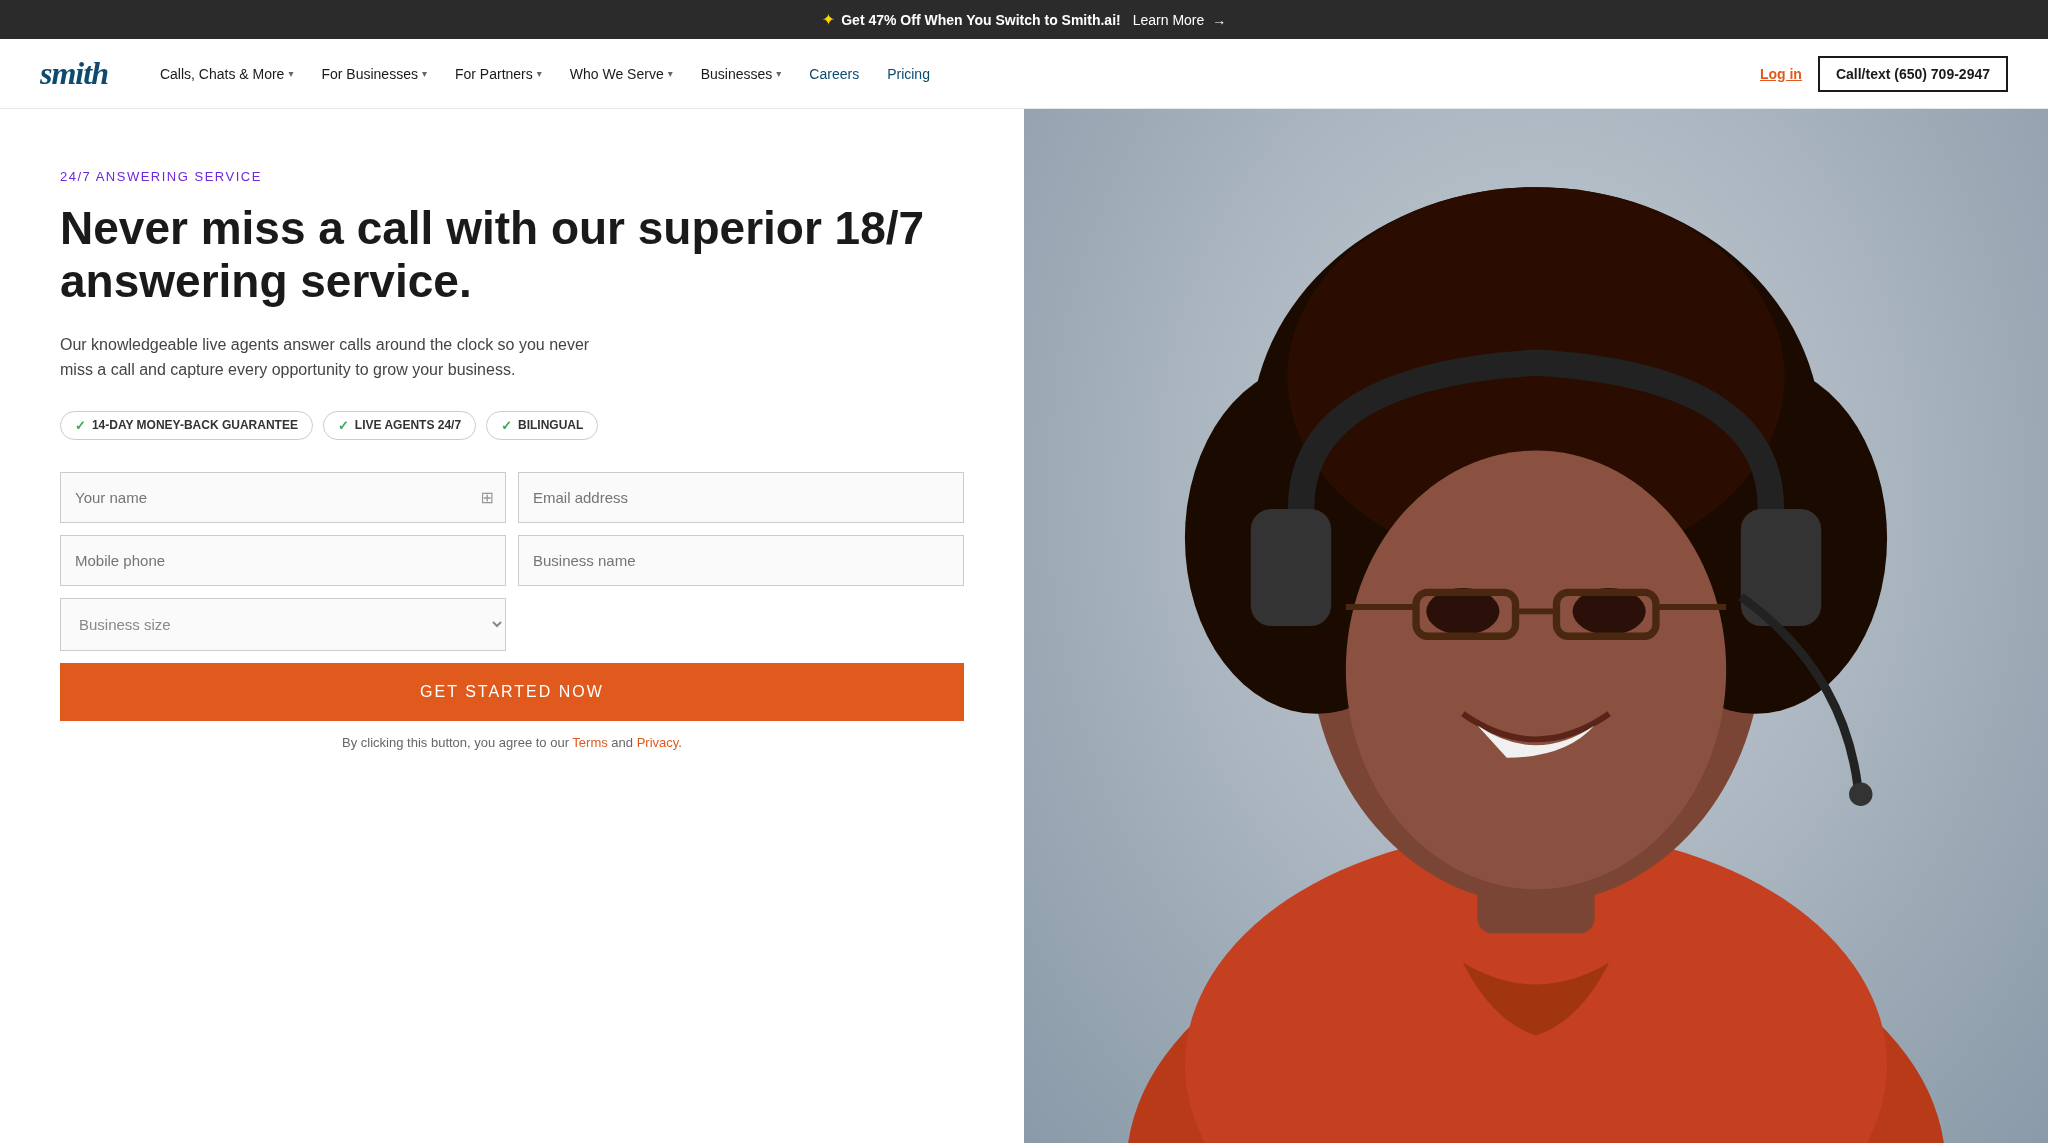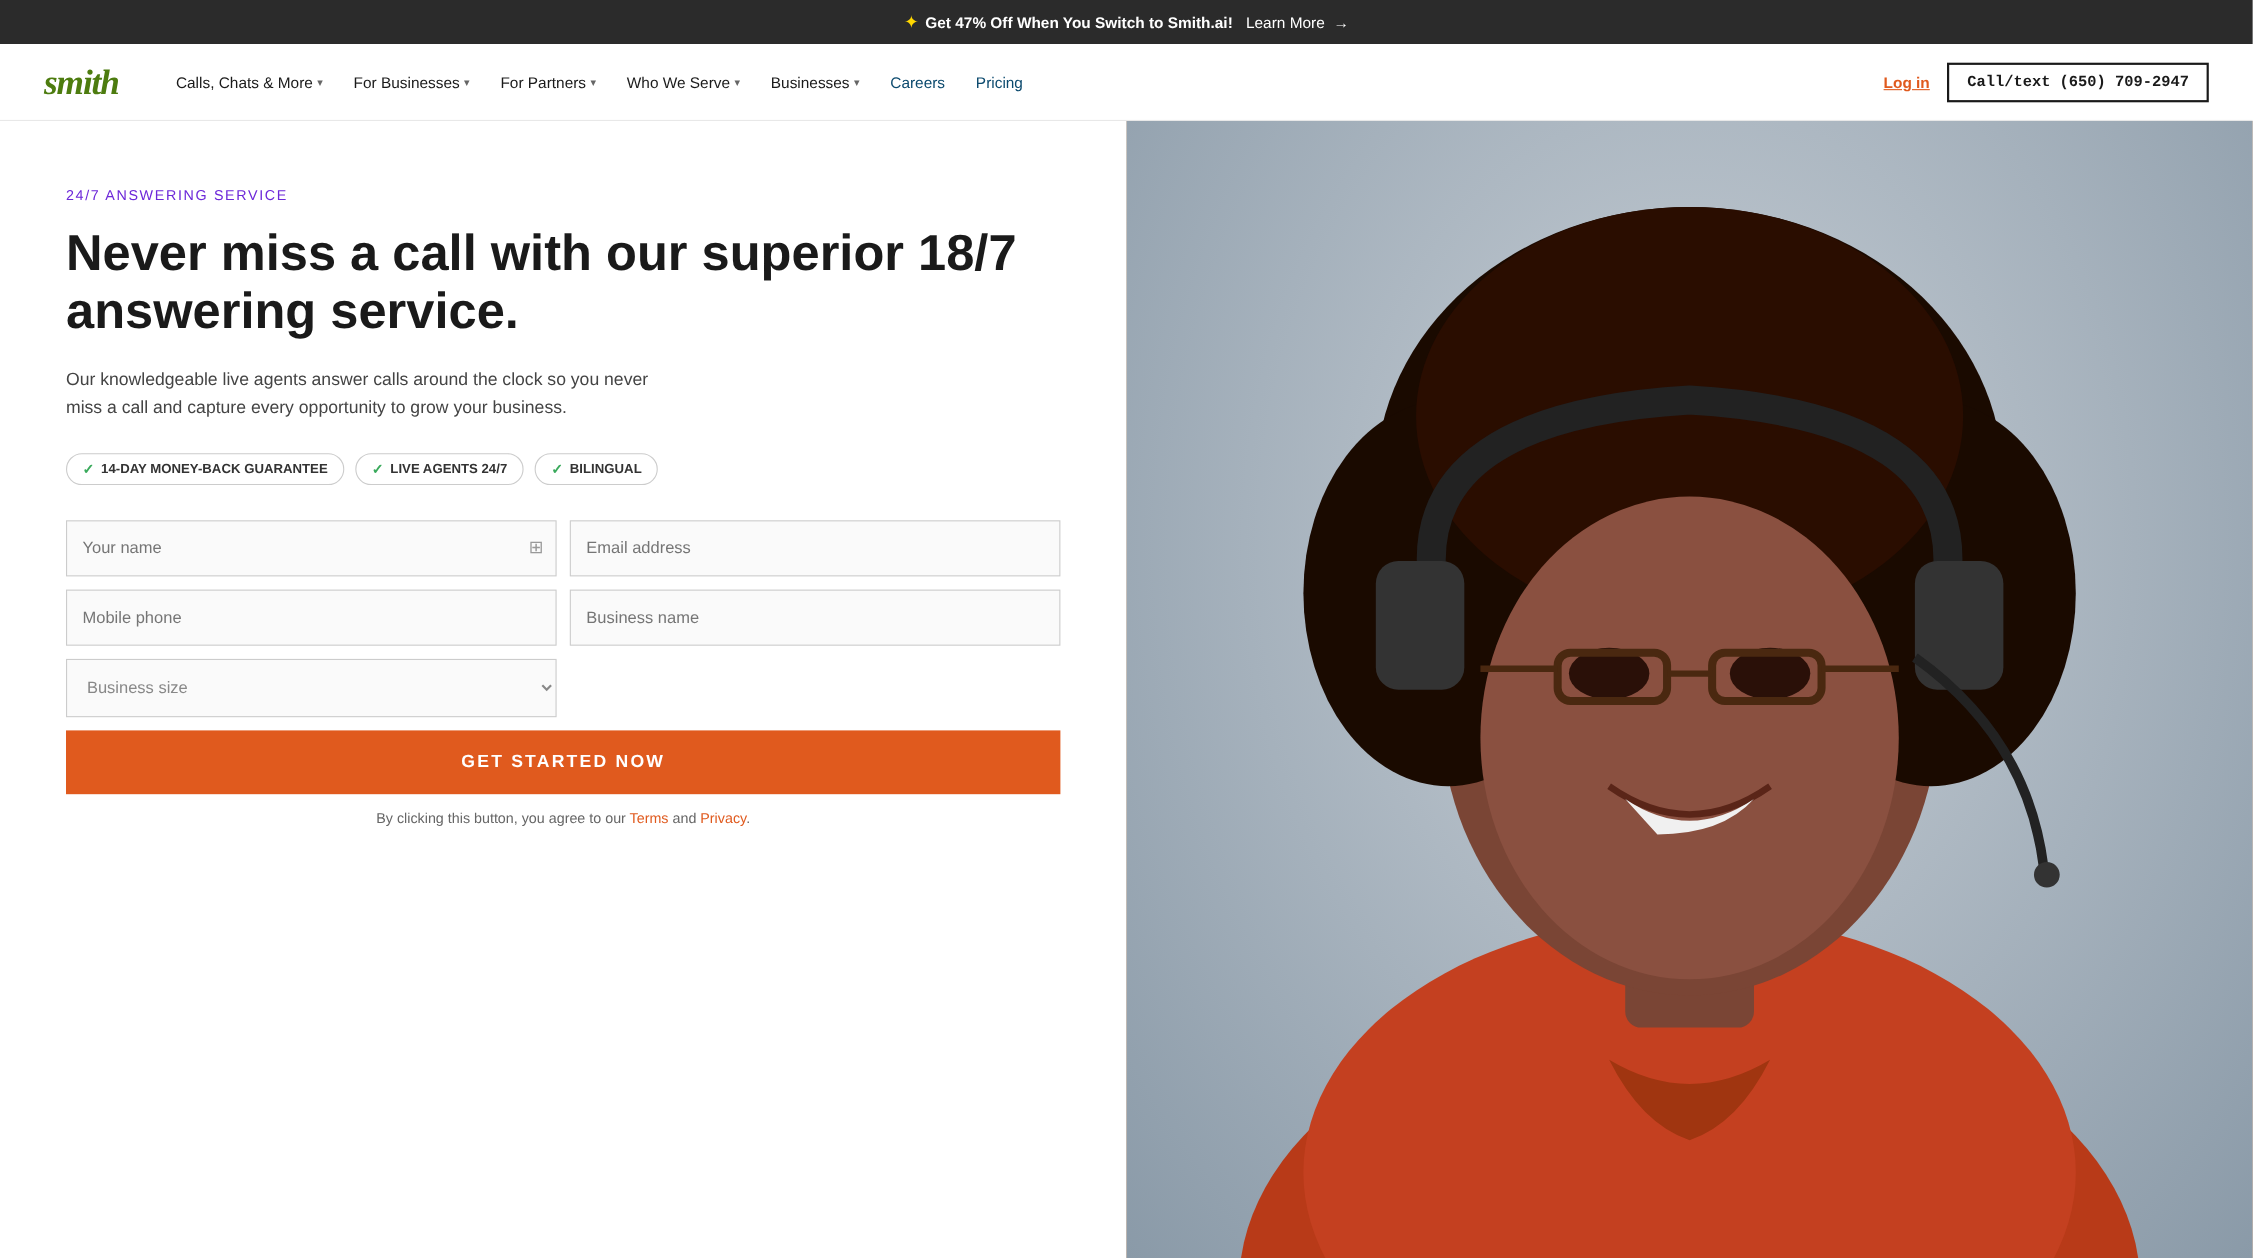--- a/index.html
+++ b/index.html
@@ -27,21 +27,21 @@
       display: flex;
       align-items: center;
       padding: 0 40px;
       height: 70px;
       border-bottom: 1px solid #e8e8e8;
       background: #fff;
     }
     .logo {
       font-size: 32px;
       font-weight: 700;
-      color: #4d7c0f;
+      color: #0c4a6e;
       font-style: italic;
       font-family: Georgia, serif;
       margin-right: 40px;
       letter-spacing: -1px;
     }
     .nav-links {
       display: flex;
       align-items: flex-start;
       gap: 4px;
       flex: 1;
@@ -65,21 +65,20 @@
     }
     .nav-login { color: #e05a1e; font-size: 14px; font-weight: 700; cursor: pointer; }
     .nav-cta {
       border: 2px solid #1a1a1a;
       padding: 8px 16px;
       font-size: 14px;
       font-weight: 600;
       cursor: pointer;
       background: #fff;
       color: #1a1a1a;
-      font-family: Liberation Mono, monospace;
     }
 
     
     .hero {
       display: flex;
       min-height: calc(100vh - 110px);
       max-height: 900px;
       overflow: hidden;
     }
     .hero-left {
@@ -171,21 +170,21 @@
       color: #999;
       font-size: 16px;
     }
     .cta-button {
       width: 100%;
       background: #e05a1e;
       color: #fff;
       border: none;
       padding: 20px;
       font-size: 16px;
-      font-weight: 700;
+      font-weight: 400;
       letter-spacing: 2px;
       text-transform: uppercase;
       cursor: pointer;
       margin-bottom: 14px;
     }
     .form-disclaimer {
       font-size: 13px;
       color: #666;
       text-align: center;
     }

